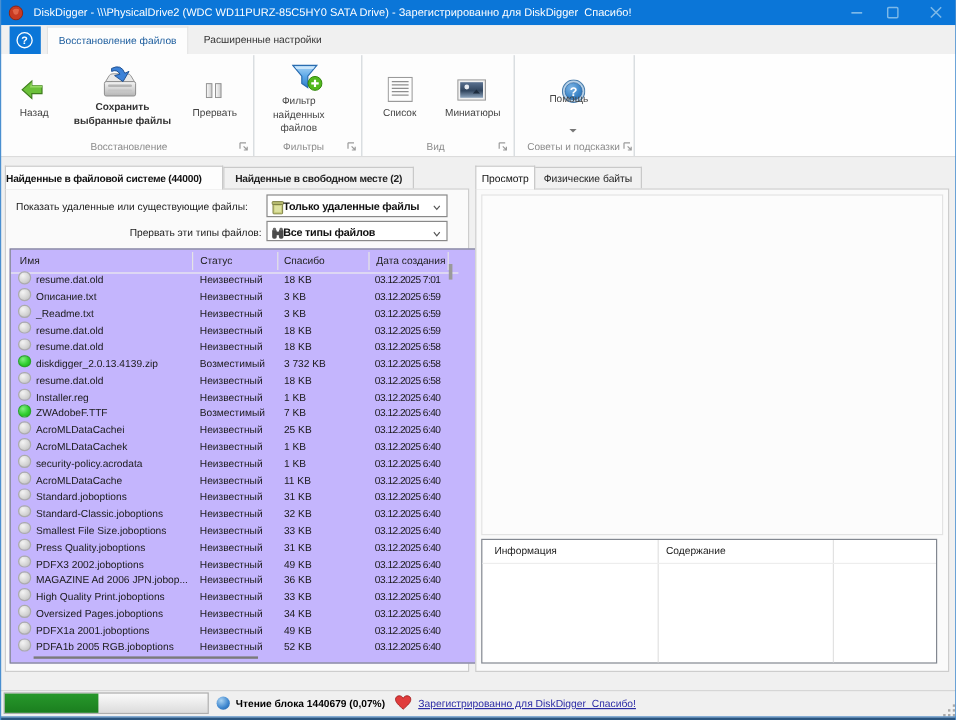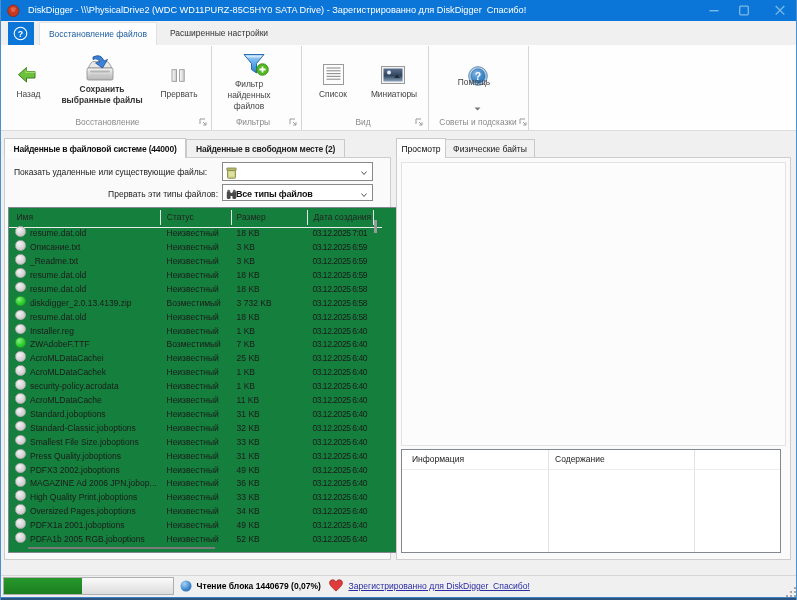--- a/index.html
+++ b/index.html
@@ -23,21 +23,21 @@
 
 .tcA{background:#fdfdfd;border:1px solid #c9c9c9;border-bottom:none;color:#111}
 .tcI{background:#f1f1f1;border:1px solid #c9c9c9;border-bottom:none;color:#222}
 #lpage{left:4px;top:157px;width:387px;height:403px;background:#fafafa;border:1px solid #cdcdcd}
 #rpage{left:396px;top:157px;width:395px;height:403px;background:#fafafa;border:1px solid #cdcdcd}
 .lbl{font-size:8.5px;color:#1a1a1a;line-height:11px}
 .combo{left:222px;width:151px;background:#fff;border:1px solid #898989}
 .combo .ctxt{position:absolute;left:13px;top:0;bottom:0;font-weight:bold;font-size:9px;letter-spacing:-0.2px;color:#111;line-height:18px;white-space:nowrap}
 .chev{position:absolute;right:5px;top:7px;width:6px;height:6px}
 
-#lv{left:8px;top:207px;width:390px;height:346px;background:#15803d;border:1px solid #828790;overflow:hidden}
+#lv{left:8px;top:207px;width:390px;height:346px;background:#c4b5fd;border:1px solid #828790;overflow:hidden}
 .hsep{position:absolute;top:2px;width:1px;height:15px;background:#e4e4e4}
 .hdrt{position:absolute;top:0;height:19px;line-height:19px;font-size:8.5px;color:#222;white-space:nowrap}
 .row{position:absolute;left:0;width:373px;height:14px;font-size:8.5px;color:#1a1a1a;line-height:14px;white-space:nowrap}
 .row span{position:absolute;top:0;line-height:14px}
 .c1{left:21px}.c2{left:157.5px}.c3{left:227.6px}.c4{left:303.4px;letter-spacing:-0.45px}
 .dot{left:6.3px;top:1.8px;width:10.5px;height:10.5px;border-radius:50%}
 .cn{background:radial-gradient(circle at 35% 30%,#f4f4f4 0%,#d6d6d6 55%,#b9b9b9 100%);border:1px solid #ababab}
 .cg{background:radial-gradient(circle at 35% 30%,#84ee84 0%,#30d030 55%,#1daa1d 100%);border:1px solid #28a428}
 
 #prevbox{left:401px;top:162px;width:385px;height:284px;background:#fcfcfc;border:1px solid #e3e3e3}
@@ -187,33 +187,34 @@
 </svg>
 <div class="ab blabel nw" style="left:444px;top:77px;width:60px">Помощь</div>
 <svg class="ab" style="left:474px;top:107px" width="7" height="4" viewBox="0 0 7 4">
     <path d="M0.5 0.5 L6.5 0.5 L3.5 3.5 Z" fill="#777"></path>
   </svg>
 <div class="ab glabel nw" style="left:428px;width:100px">Советы и подсказки</div>
 <svg class="ab launch" style="left:519px" width="9" height="9" viewBox="0 0 9 9">
     <path d="M1 1 L1 6 M1 1 L6 1 M4 4 L7 7 M7 4.2 L7 7 L4.2 7" stroke="#9b9b9b" stroke-width="1" fill="none"></path>
   </svg>
 
-<div class="ab nw tcA" style="left:4px;top:137.5px;width:182px;height:20.5px;line-height:20px;text-align:center;font-weight:bold;font-size:8.5px;letter-spacing:-0.2px;z-index:3">Найденные в файловой системе (44000)</div>
+<div class="ab nw tcA" style="left:4px;top:137.5px;width:182px;height:20.5px;line-height:20px;font-weight:bold;font-size:8.5px;letter-spacing:-0.2px;z-index:3">Найденные в файловой системе (44000)</div>
 <div class="ab nw tcI" style="left:186px;top:139px;width:159px;height:19px;line-height:19px;text-align:center;font-weight:bold;font-size:8.5px;letter-spacing:-0.2px">Найденные в свободном месте (2)</div>
 <div class="ab" id="lpage"></div>
 
-<div class="ab lbl nw" style="left:14px;top:167px;width:218px;text-align:left">Показать удаленные или существующие файлы:</div>
+<div class="ab lbl nw" style="left:1px;top:167px;width:218px;text-align:center">Показать удаленные или существующие файлы:</div>
 <div class="ab lbl nw" style="left:0;top:189px;width:218px;text-align:right">Прервать эти типы файлов:</div>
 
 <div class="ab combo" style="top:162px;height:19px">
  <svg style="position:absolute;left:3px;top:3.5px" width="11" height="12" viewBox="0 0 11 12">
   <rect x="1.5" y="3" width="8" height="8.3" rx="0.8" fill="#c9cd7f" stroke="#7d8145" stroke-width="0.8"></rect>
   <rect x="0.8" y="1" width="9.4" height="2.4" rx="0.6" fill="#b9bd72" stroke="#7d8145" stroke-width="0.8"></rect>
   <rect x="2.8" y="4.6" width="5.4" height="5" fill="#dde2a0"></rect>
  </svg>
+ <span class="ctxt">Только удаленные файлы</span>
  <svg class="chev" viewBox="0 0 6 6">
       <path d="M0.5 1.5 L3 4.5 L5.5 1.5" stroke="#555" stroke-width="1" fill="none"></path>
     </svg>
 </div>
 <div class="ab combo" style="top:184px;height:17px">
  <svg style="position:absolute;left:3px;top:3.5px" width="11" height="11" viewBox="0 0 11 11">
   <rect x="0.8" y="2" width="3.8" height="8" rx="1.5" fill="#4a4a4a"></rect>
   <rect x="6.4" y="2" width="3.8" height="8" rx="1.5" fill="#4a4a4a"></rect>
   <rect x="3.5" y="4" width="4" height="3" fill="#4a4a4a"></rect>
   <rect x="1.4" y="0.8" width="2.6" height="2.4" rx="1" fill="#666"></rect>
@@ -221,21 +222,21 @@
  </svg>
  <span class="ctxt">Все типы файлов</span>
  <svg class="chev" viewBox="0 0 6 6">
       <path d="M0.5 1.5 L3 4.5 L5.5 1.5" stroke="#555" stroke-width="1" fill="none"></path>
     </svg>
 </div>
 
 <div class="ab" id="lv">
  <span class="hdrt" style="left:7.5px">Имя</span>
  <span class="hdrt" style="left:157.8px">Статус</span>
- <span class="hdrt" style="left:227.6px">Размер</span>
+ <span class="hdrt" style="left:227.6px">Спасибо</span>
  <span class="hdrt" style="left:304.6px">Дата создания</span>
  <div class="hsep" style="left:150.5px"></div>
  <div class="hsep" style="left:221.5px"></div>
  <div class="hsep" style="left:298.3px"></div>
  <div class="hsep" style="left:363.5px"></div>
  <div style="position:absolute;left:0;top:19px;width:373px;height:1px;background:#ededed"></div>
  <div class="row" style="top:18.2px">
       <span class="dot cn"></span>
       <span class="c1">resume.dat.old</span>
       <span class="c2">Неизвестный</span>

